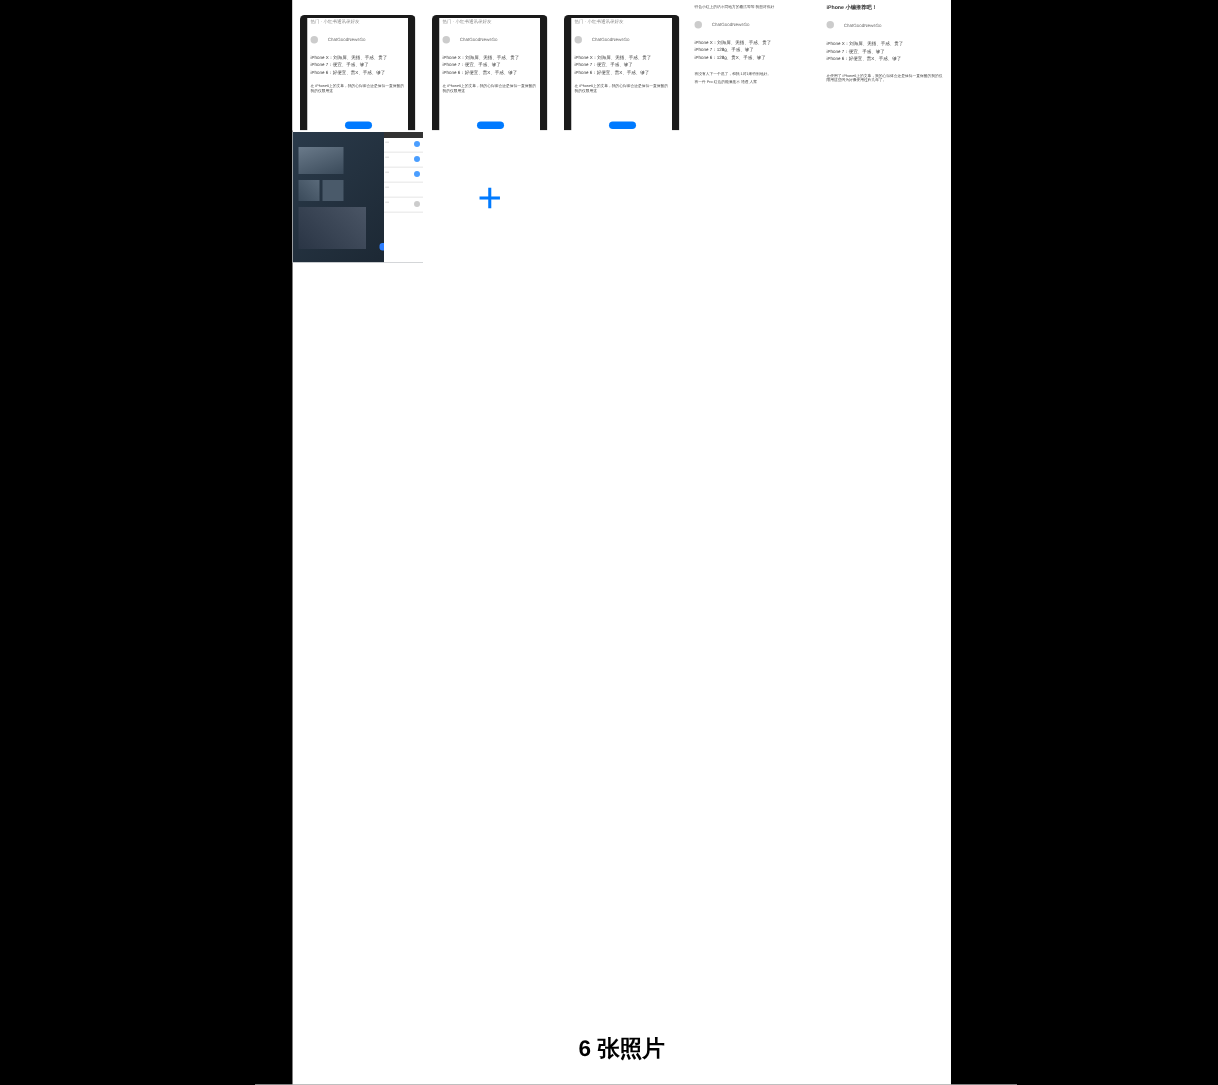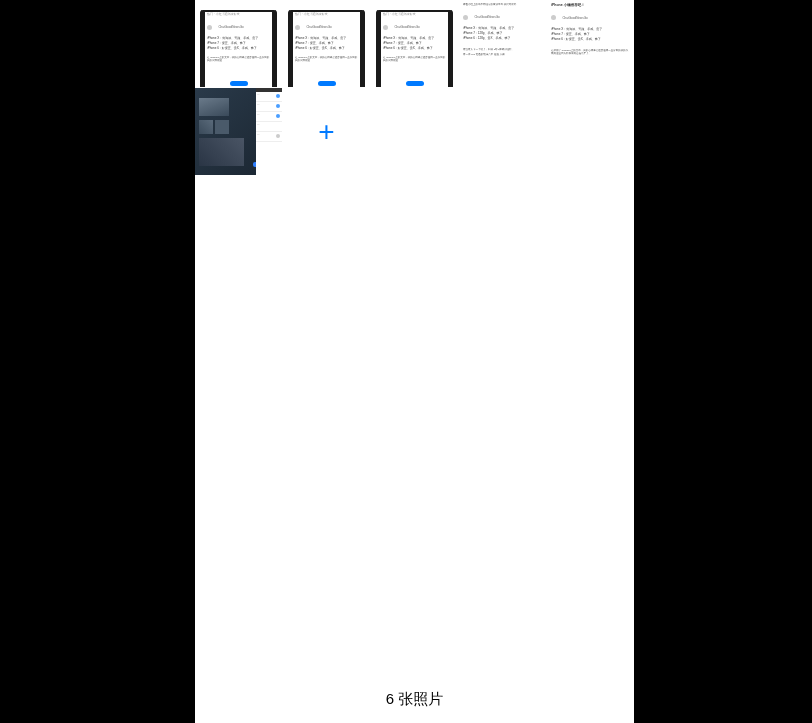--- a/index.html
+++ b/index.html
@@ -176,21 +176,21 @@
       color: #007aff;
       font-weight: 300;
     }
     .photo-count {
       position: absolute;
       bottom: 14px;
       left: 0;
       right: 0;
       text-align: center;
       font-size: 15px;
-      font-weight: 400;
+      font-weight: 700;
       color: #000;
     }
   </style>
 </head>
 <body>
 
 <div class="content-area">
   <div class="photo-grid">
 
     <div class="photo-thumb">

